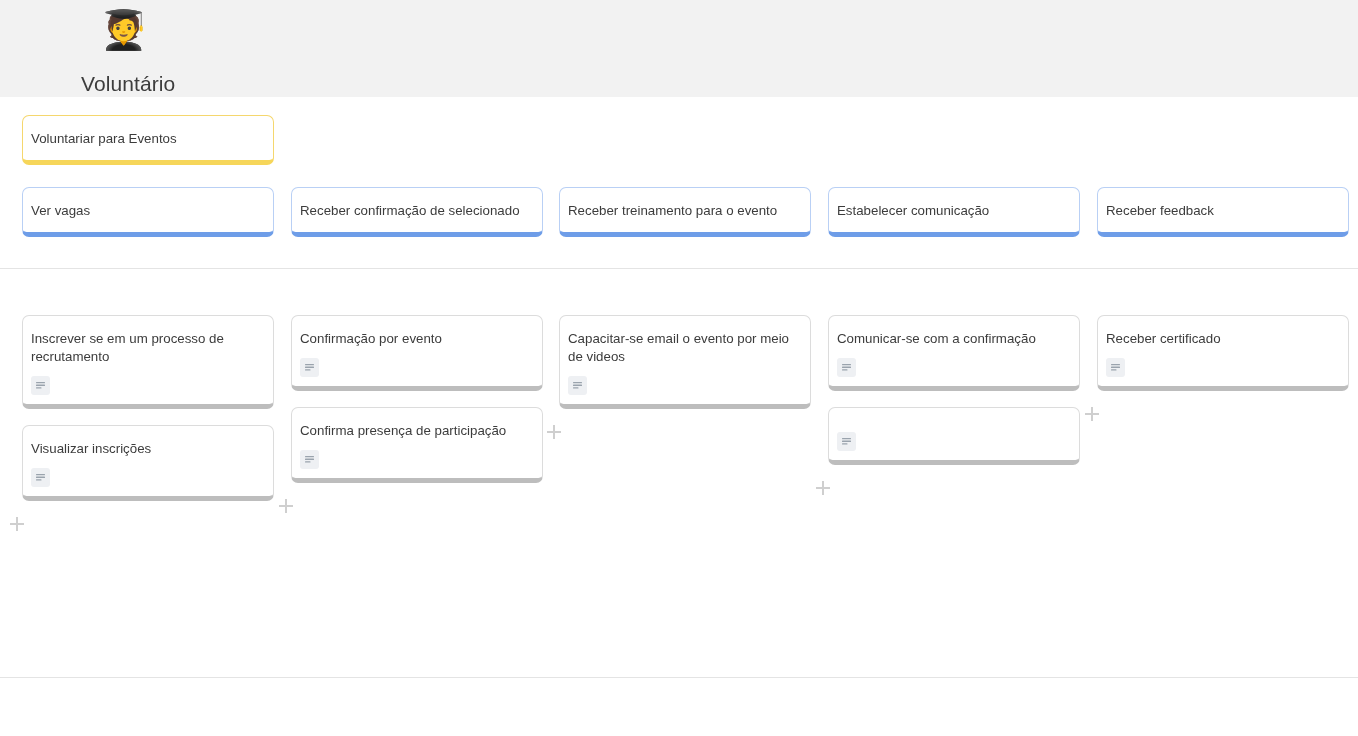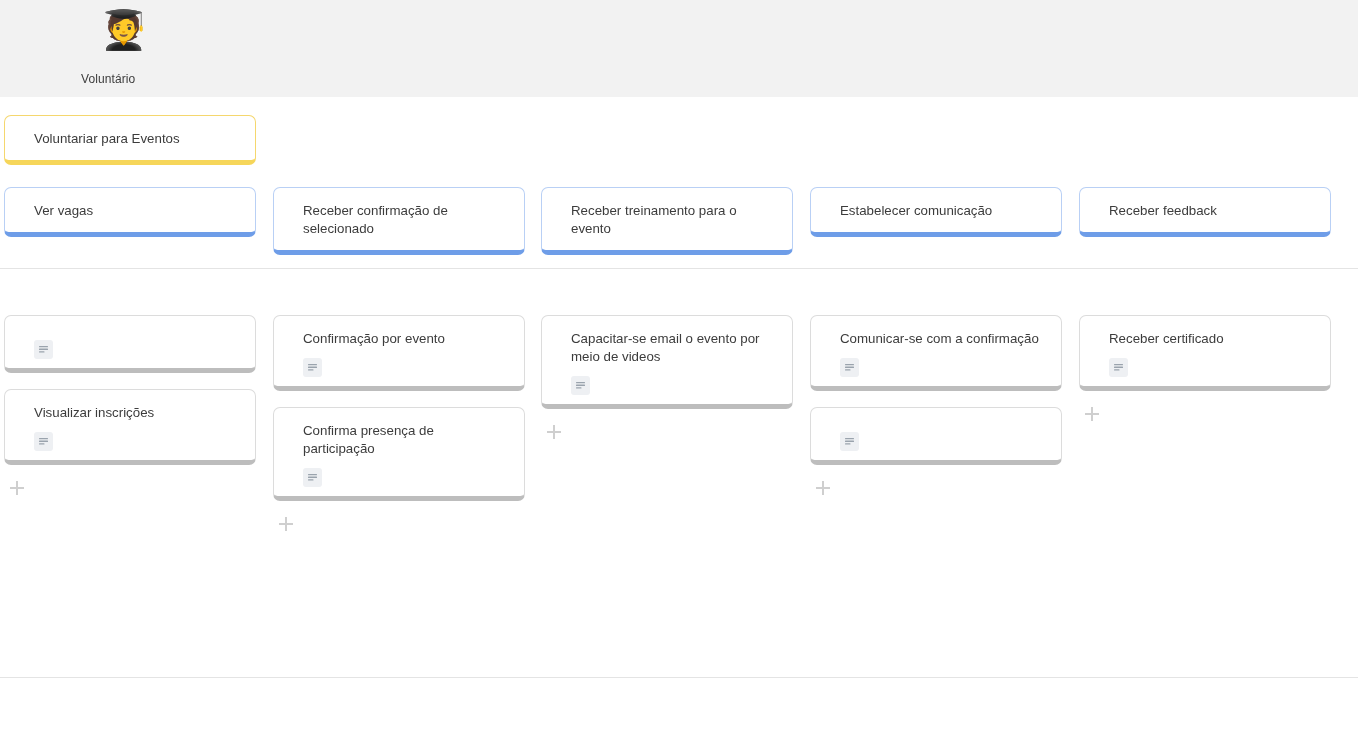--- a/index.html
+++ b/index.html
@@ -33,21 +33,21 @@
     height: 46px;
     font-size: 38px;
     line-height: 46px;
     text-align: center;
     user-select: none;
   }
   .persona-name {
     position: absolute;
     left: 81px;
     top: 72px;
-    font-size: 12px;
+    font-size: 21px;
     color: #3d3d3d;
     letter-spacing: 0.1px;
     white-space: nowrap;
   }
 
   
   .board {
     position: absolute;
     left: 0;
     top: 97px;
@@ -85,25 +85,26 @@
   .col-2 { left: 541px; }
   .col-3 { left: 810px; }
   .col-4 { left: 1079px; }
 
   
   .card {
     box-sizing: border-box;
     width: 252px;
     background: #ffffff;
     border-radius: 7px;
-    padding: 14px 16px 12px 29px;
+    padding: 14px 16px 12px 8px;
     font-size: 13.3px;
     line-height: 18px;
     color: #3c3c3c;
     cursor: pointer;
+    margin-left: 18px;
   }
 
   .card-goal {
     border: 1px solid #f5d76e;
     border-bottom: 5px solid #f7d košt;
     border-bottom: 5px solid #f6d65a;
     min-height: 48px;
     box-shadow: 0 0 0 0 rgba(0,0,0,0);
   }
   .card-step {
@@ -209,20 +210,21 @@
         <span class="card-title">Receber feedback</span>
       </div>
     </div>
 
   </div>
 
   <div class="row row-tasks">
 
     <div class="col col-0">
       <div class="card card-task">
+        <span class="card-title">Inscrever se em um processo de recrutamento</span>
         <span class="desc-badge">
           <svg width="11" height="11" viewBox="0 0 11 11">
             <rect x="1" y="2" width="9" height="1.3" rx="0.5" fill="#9aa3ad"></rect>
             <rect x="1" y="4.6" width="9" height="1.3" rx="0.5" fill="#9aa3ad"></rect>
             <rect x="1" y="7.2" width="5.5" height="1.3" rx="0.5" fill="#9aa3ad"></rect>
           </svg>
         </span>
       </div>
       <div class="card card-task">
         <span class="card-title">Visualizar inscrições</span>

